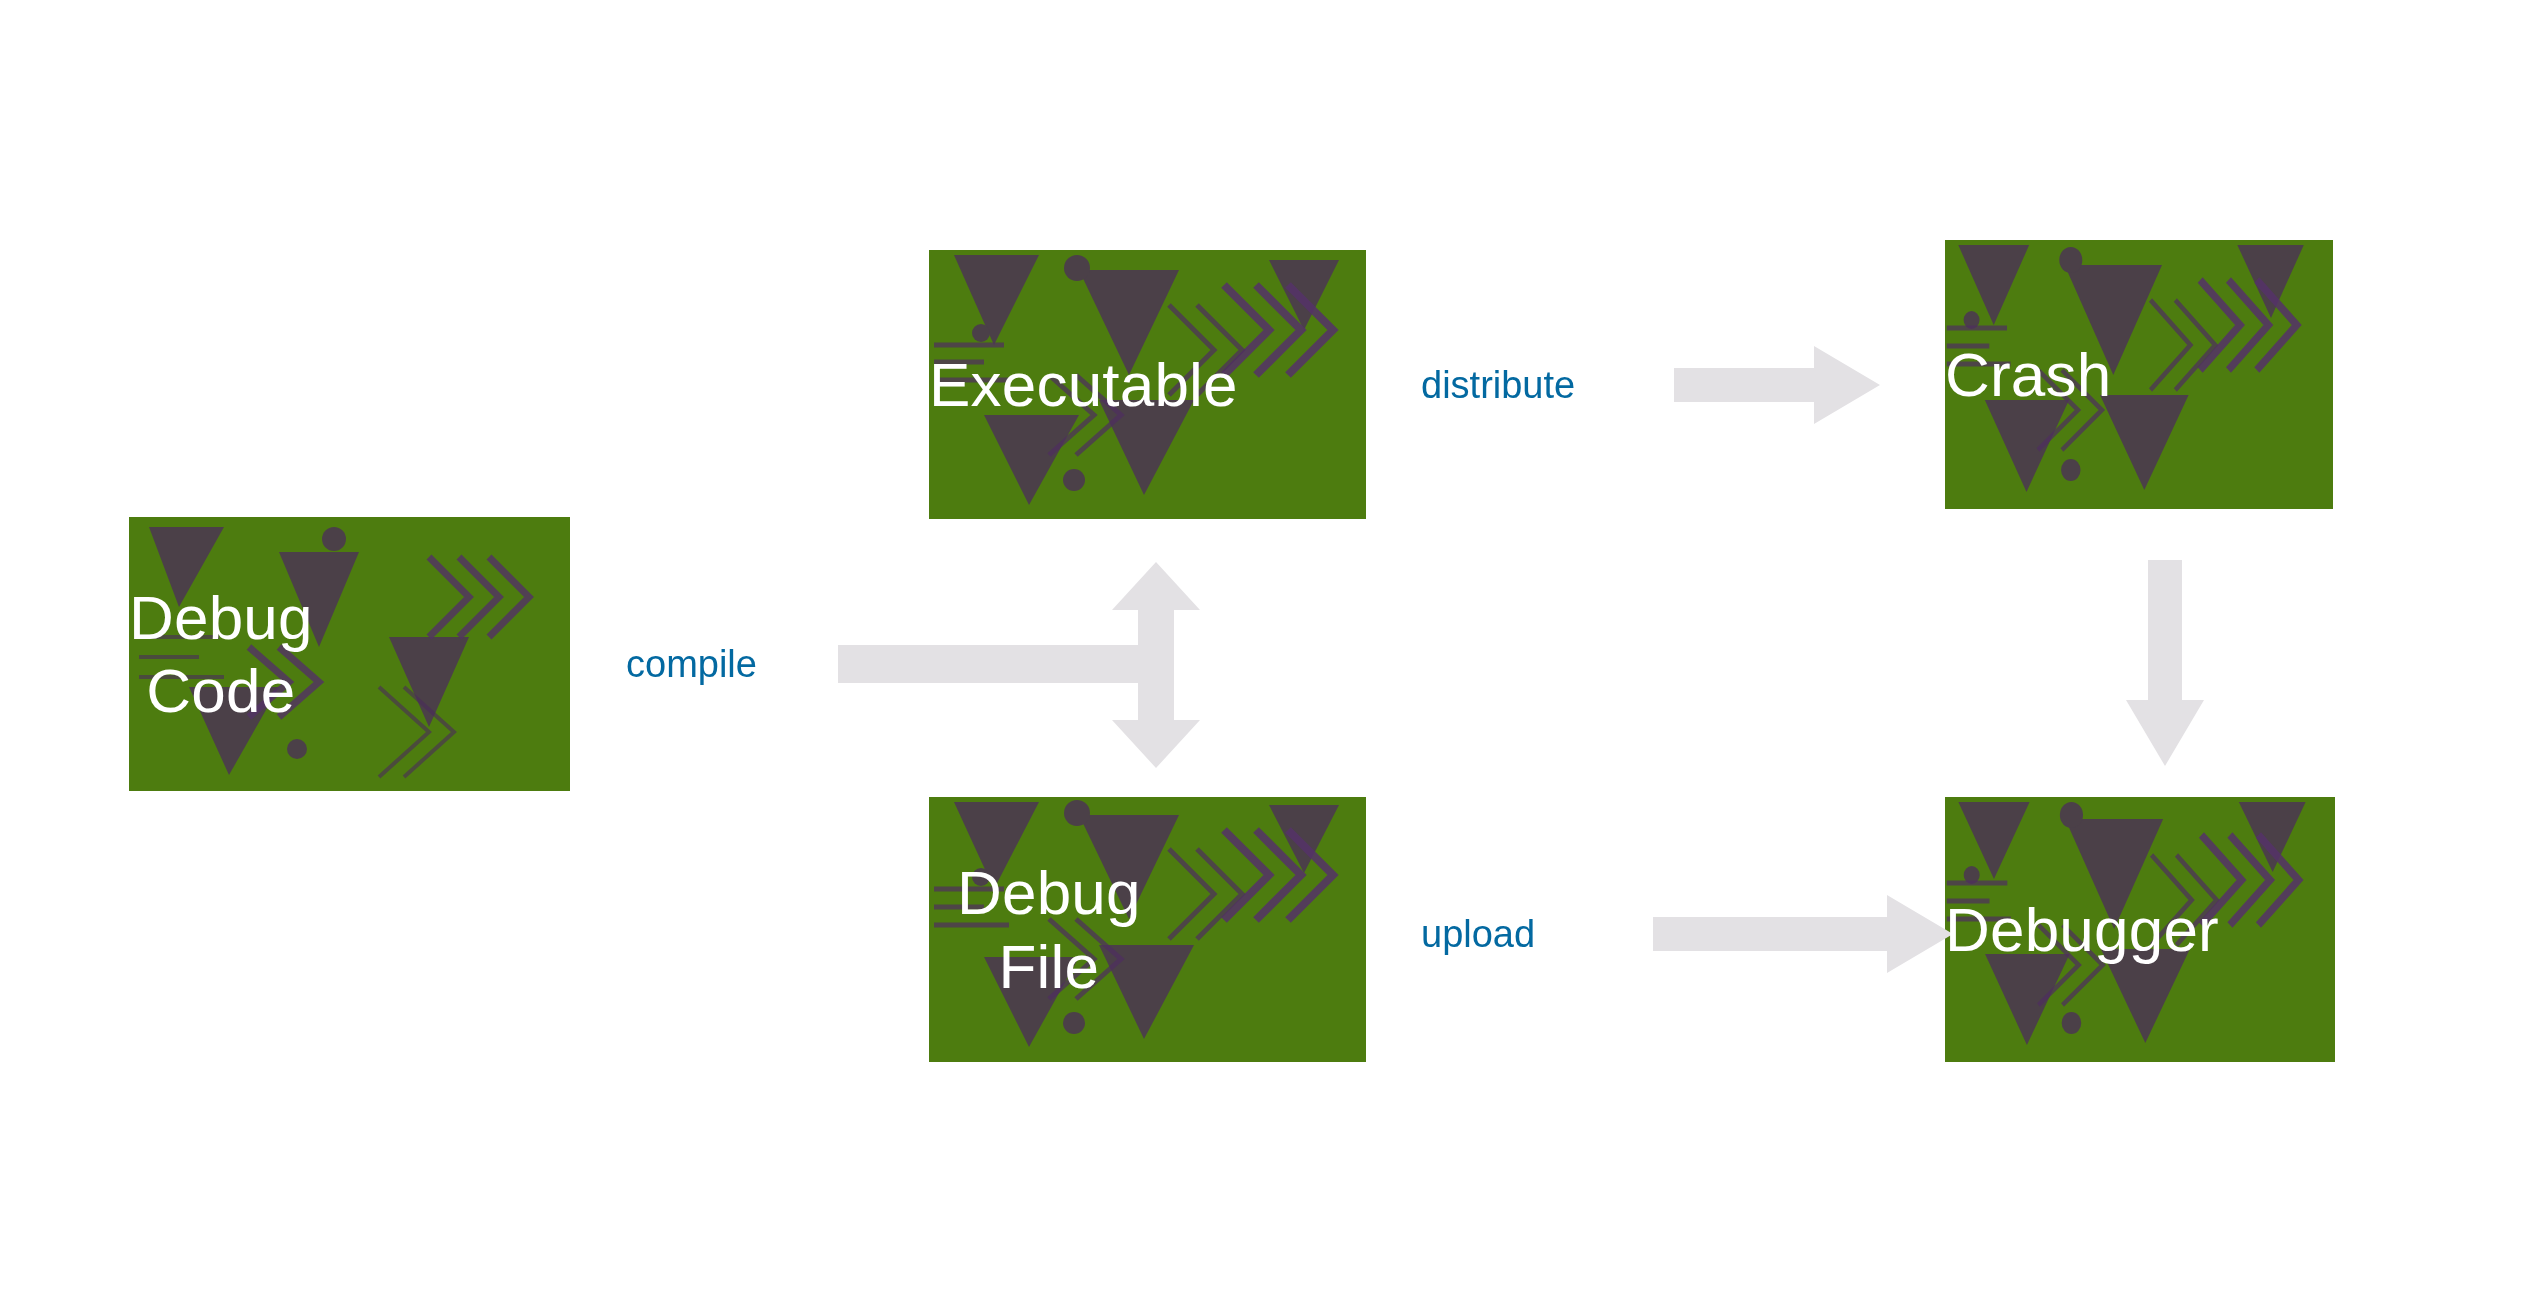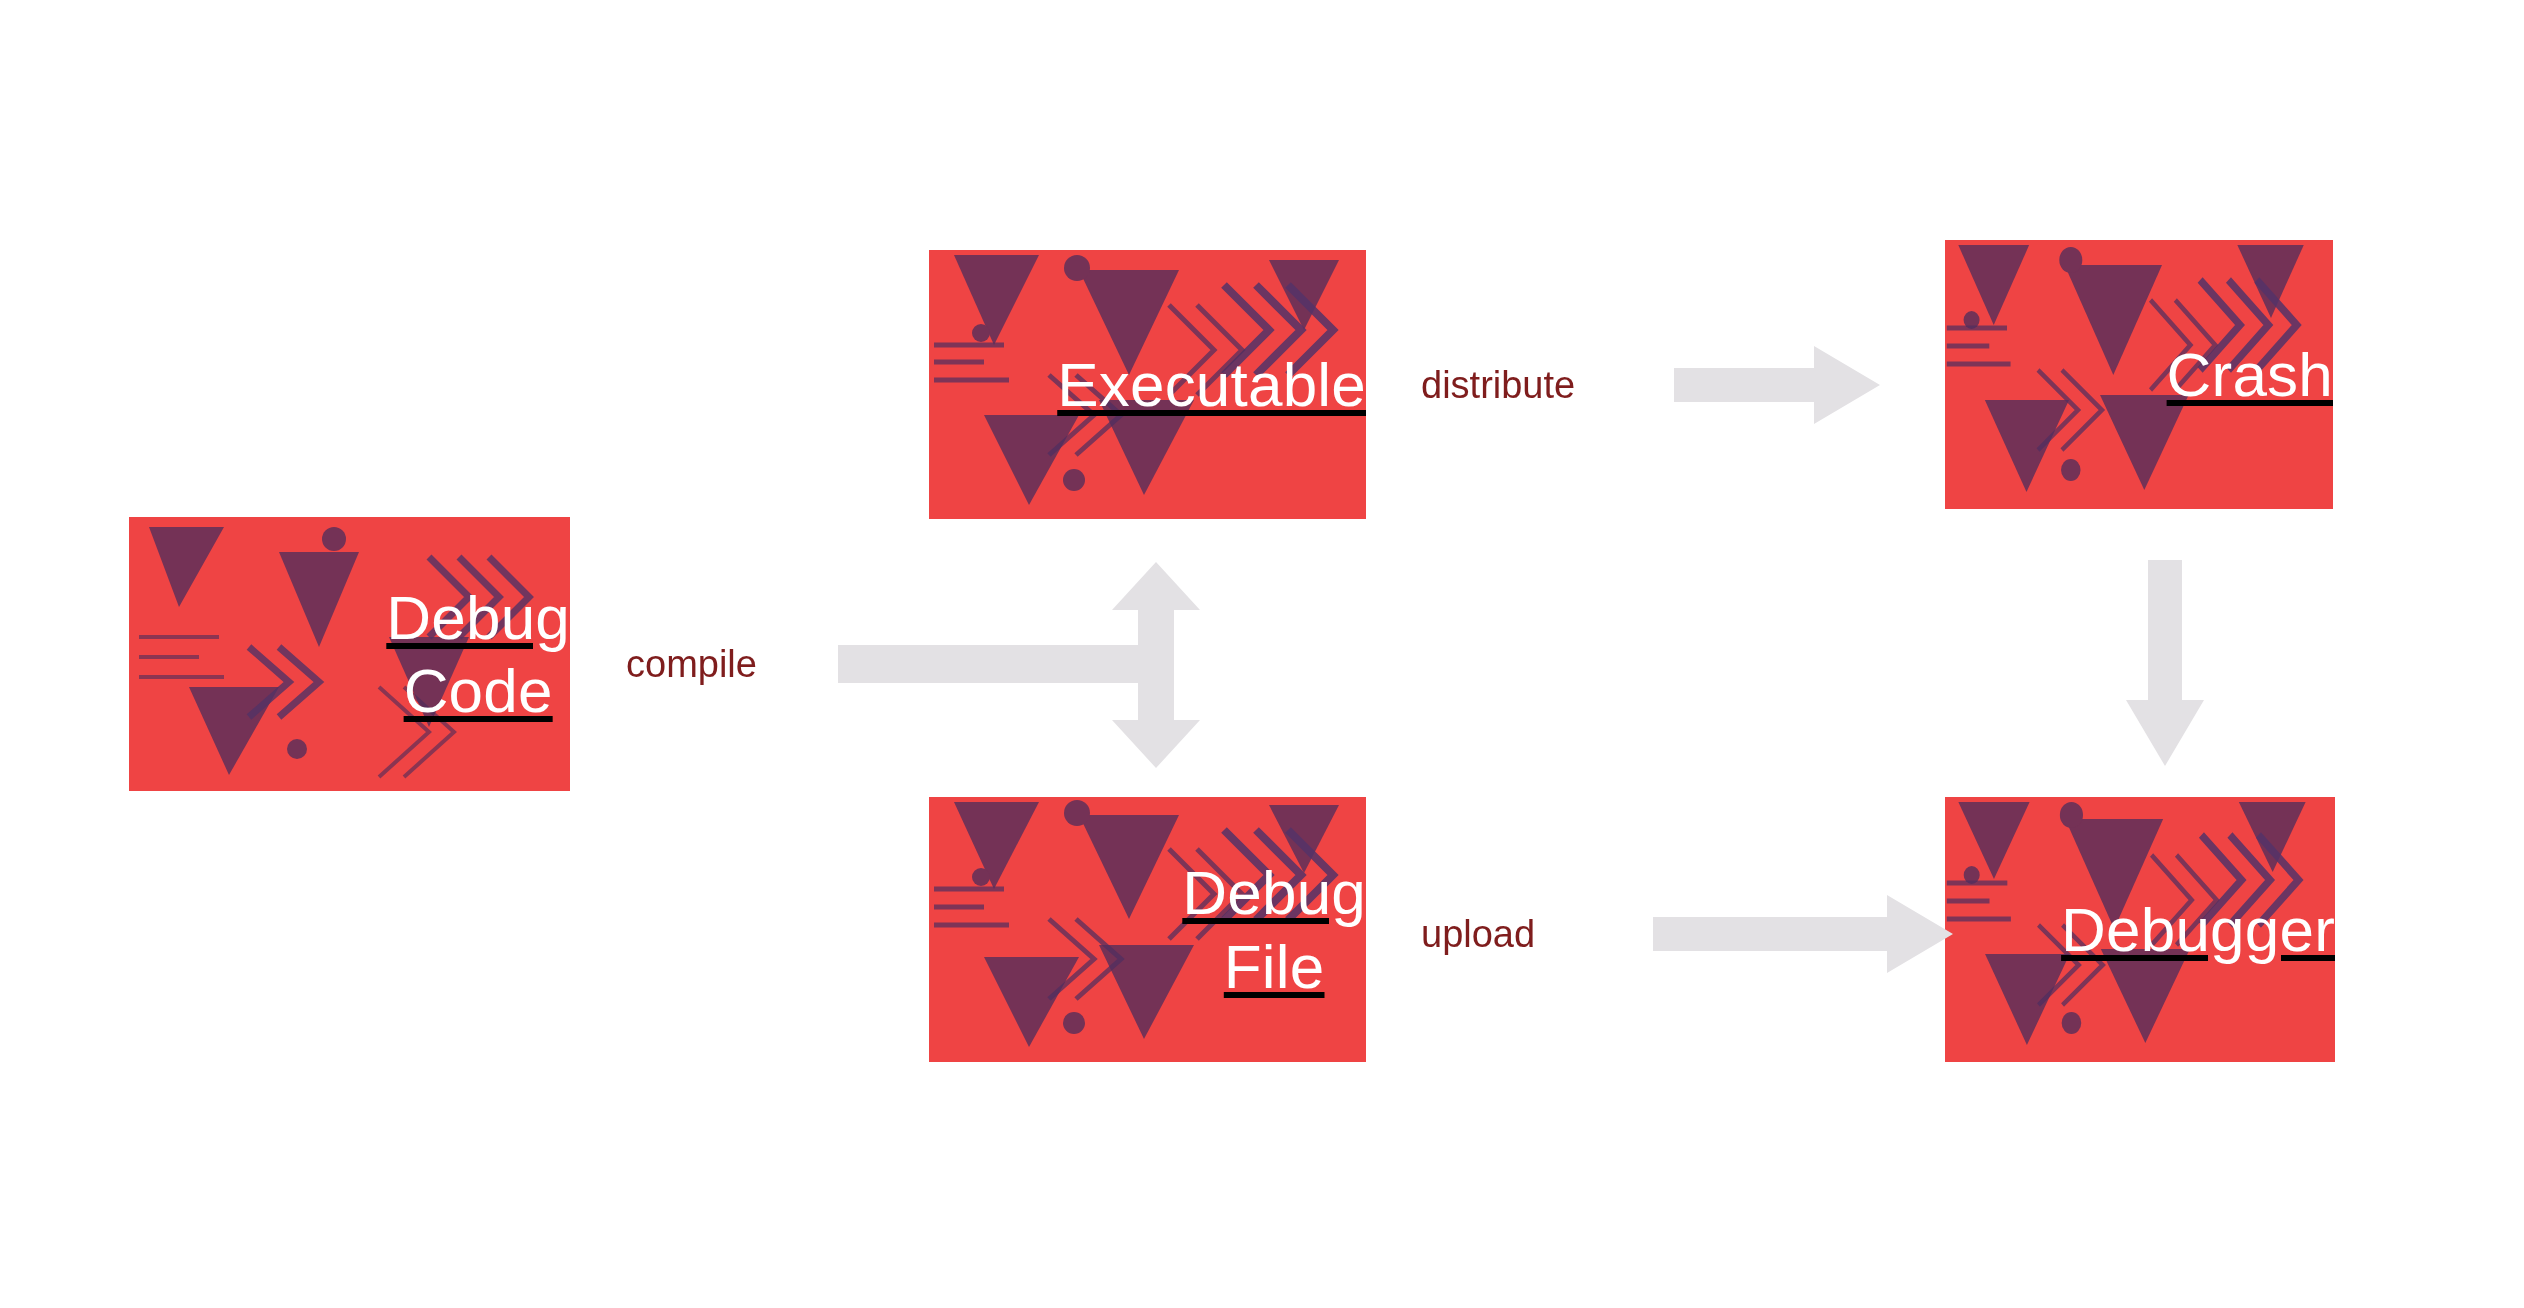--- a/index.html
+++ b/index.html
@@ -17,26 +17,25 @@
     width: 2524px;
     height: 1308px;
     background: #ffffff;
     overflow: hidden;
   }
 
   
   .node {
     position: absolute;
     box-sizing: border-box;
-    background-color: #ef4444;
+    background-color: #4d7c0f;
     display: flex;
     align-items: center;
-    justify-content: flex-end;
+    justify-content: flex-start;
     overflow: hidden;
-    text-decoration: underline;
   }
   
   .node .tex {
     position: absolute;
     inset: 0;
     pointer-events: none;
   }
   .node .tex svg { display: block; width: 100%; height: 100%; }
 
   .node .label {
@@ -53,21 +52,21 @@
 
   #node-source     { left: 129px;  top: 517px; width: 441px;  height: 274px; }
   #node-executable { left: 929px;  top: 250px; width: 437px;  height: 269px; }
   #node-crash      { left: 1945px; top: 240px; width: 388px;  height: 269px; }
   #node-debugfile  { left: 929px;  top: 797px; width: 437px;  height: 265px; padding-left: 28px; }
   #node-debugger   { left: 1945px; top: 797px; width: 390px;  height: 265px; }
 
   
   .edge-label {
     position: absolute;
-    color: #7f1d1d;
+    color: #0369a1;
     font-size: 38px;
     line-height: 1;
     font-weight: 400;
     white-space: nowrap;
   }
   #label-compile    { left: 626px;  top: 645px; }
   #label-distribute { left: 1421px; top: 366px; }
   #label-upload     { left: 1421px; top: 915px; text-align: right; }
 
   

